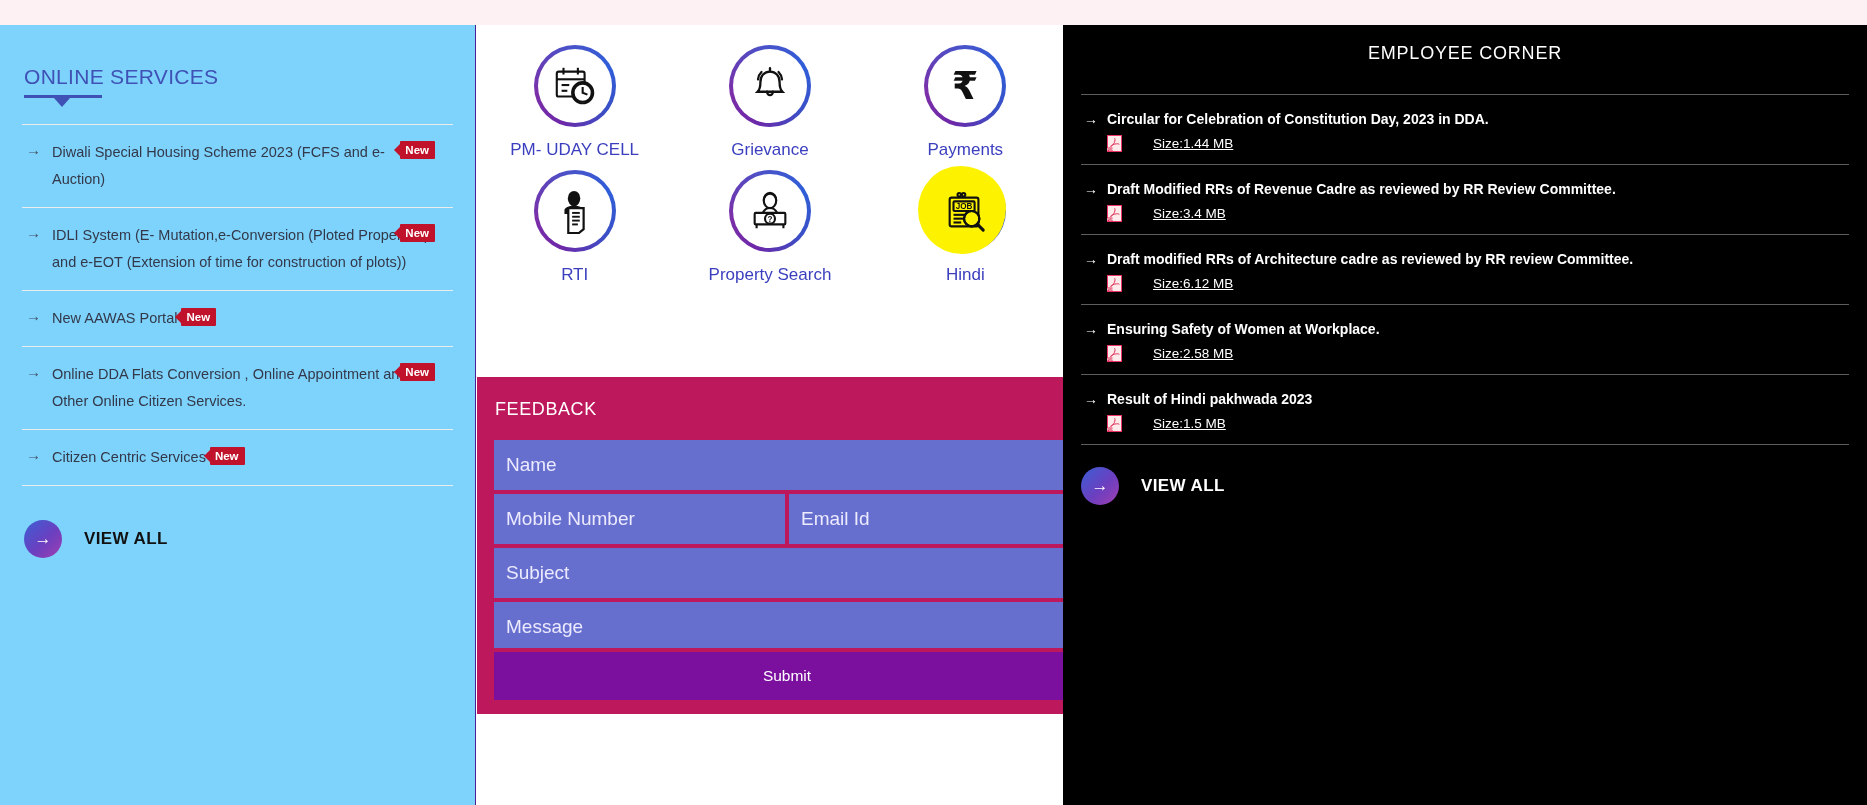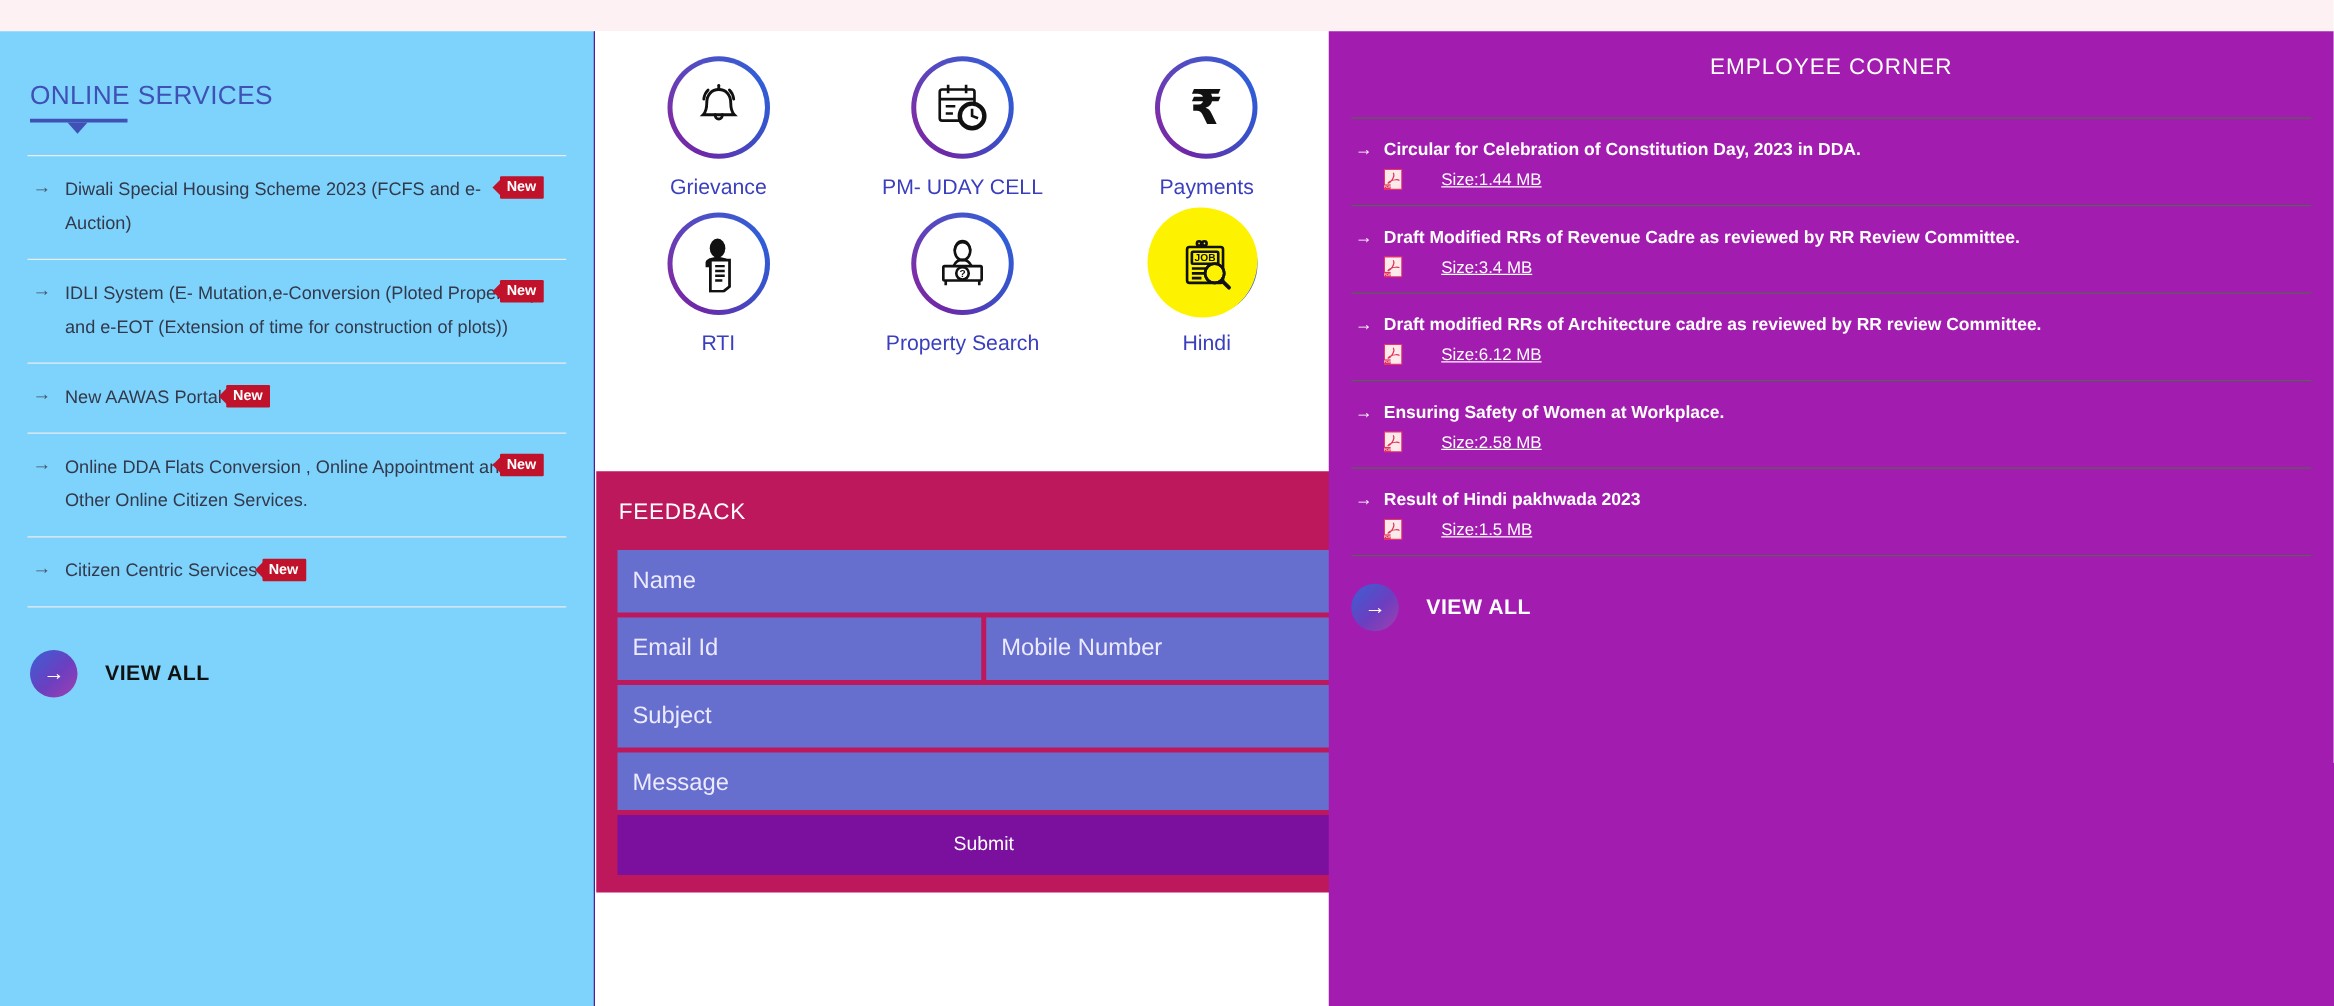--- a/index.html
+++ b/index.html
@@ -239,21 +239,21 @@
     font-family: "Liberation Sans", sans-serif;
     margin-top: 4px;
   }
   .fb-msg-wrap { position: relative; }
 
   
   .right-col {
     position: absolute;
     top: 25px; left: 1063px;
     width: 804px; height: 780px;
-    background: #a21caf;
+    background: #000000;
     color: #fff;
     padding: 0 18px;
   }
   .ec-title {
     text-align: center;
     font-size: 18px;
     letter-spacing: .8px;
     padding-top: 18px;
     padding-bottom: 8px;
     color: #ffffff;
@@ -367,53 +367,53 @@
 
     <div class="viewall">
       <span class="viewall-circle">→</span>
       <span class="viewall-label">VIEW ALL</span>
     </div>
   </div>
 
   <div class="center-col">
 
     <div class="icon-grid">
-
-      <div class="icon-cell">
-        <div class="icon-ring">
-          <span class="icon-glyph">
-            <svg viewBox="0 0 48 48" fill="none" stroke="#111" stroke-width="2.4" stroke-linecap="round">
-              <path d="M24 9c-6 0-10 4.6-10 11 0 7-3 10-3 10h26s-3-3-3-10c0-6.4-4-11-10-11z"></path>
-              <path d="M24 5.5v3.2"></path>
-              <path d="M21 30c0 2 1.3 3.6 3 3.6s3-1.6 3-3.6"></path>
-              <path d="M11.5 17c.4-3.2 1.8-5.9 3.6-7.6"></path>
-              <path d="M36.5 17c-.4-3.2-1.8-5.9-3.6-7.6"></path>
-            </svg>
-          </span>
-        </div>
-        <div class="icon-label">Grievance</div>
-      </div>
 
       <div class="icon-cell">
         <div class="icon-ring">
           <span class="icon-glyph">
             <svg viewBox="0 0 48 48" fill="none" stroke="#111" stroke-width="2.2">
               <rect x="5" y="9" width="29" height="26" rx="2"></rect>
               <line x1="5" y1="17" x2="34" y2="17"></line>
               <line x1="12" y1="5" x2="12" y2="12"></line>
               <line x1="27" y1="5" x2="27" y2="12"></line>
               <line x1="10" y1="23" x2="18" y2="23"></line>
               <line x1="10" y1="29" x2="16" y2="29"></line>
               <circle cx="32" cy="31" r="11" fill="#fff"></circle>
               <circle cx="32" cy="31" r="9.5"></circle>
               <polyline points="32,25 32,31 37,33"></polyline>
             </svg>
           </span>
         </div>
         <div class="icon-label">PM- UDAY CELL</div>
+      </div>
+
+      <div class="icon-cell">
+        <div class="icon-ring">
+          <span class="icon-glyph">
+            <svg viewBox="0 0 48 48" fill="none" stroke="#111" stroke-width="2.4" stroke-linecap="round">
+              <path d="M24 9c-6 0-10 4.6-10 11 0 7-3 10-3 10h26s-3-3-3-10c0-6.4-4-11-10-11z"></path>
+              <path d="M24 5.5v3.2"></path>
+              <path d="M21 30c0 2 1.3 3.6 3 3.6s3-1.6 3-3.6"></path>
+              <path d="M11.5 17c.4-3.2 1.8-5.9 3.6-7.6"></path>
+              <path d="M36.5 17c-.4-3.2-1.8-5.9-3.6-7.6"></path>
+            </svg>
+          </span>
+        </div>
+        <div class="icon-label">Grievance</div>
       </div>
 
       <div class="icon-cell">
         <div class="icon-ring">
           <span class="icon-glyph">
             <svg viewBox="0 0 48 48">
               <text x="24" y="38" font-size="40" font-weight="bold" text-anchor="middle" fill="#111" font-family="'DejaVu Sans', sans-serif">₹</text>
             </svg>
           </span>
         </div>
@@ -477,22 +477,22 @@
       </div>
 
     </div>
 
     <div class="feedback">
       <div class="feedback-title">FEEDBACK</div>
 
       <input class="fb-field" type="text" placeholder="Name" style="">
 
       <div class="fb-row">
+        <input class="fb-field fb-half" type="text" placeholder="Mobile Number" style="">
         <input class="fb-field fb-half" type="text" placeholder="Email Id" style="">
-        <input class="fb-field fb-half" type="text" placeholder="Mobile Number" style="">
       </div>
 
       <input class="fb-field" type="text" placeholder="Subject" style="">
 
       <div class="fb-msg-wrap">
         <textarea class="fb-field fb-message" placeholder="Message" style=""></textarea>
         <span class="fb-resize"></span>
       </div>
 
       <button class="fb-submit">Submit</button>

